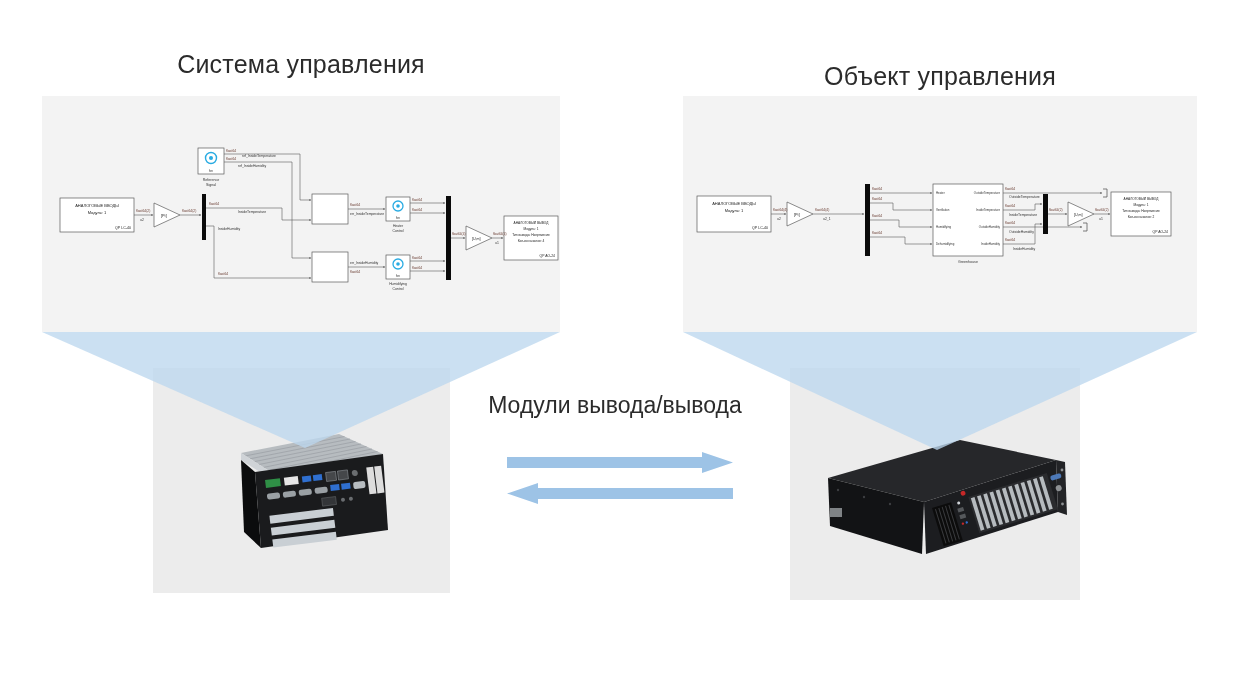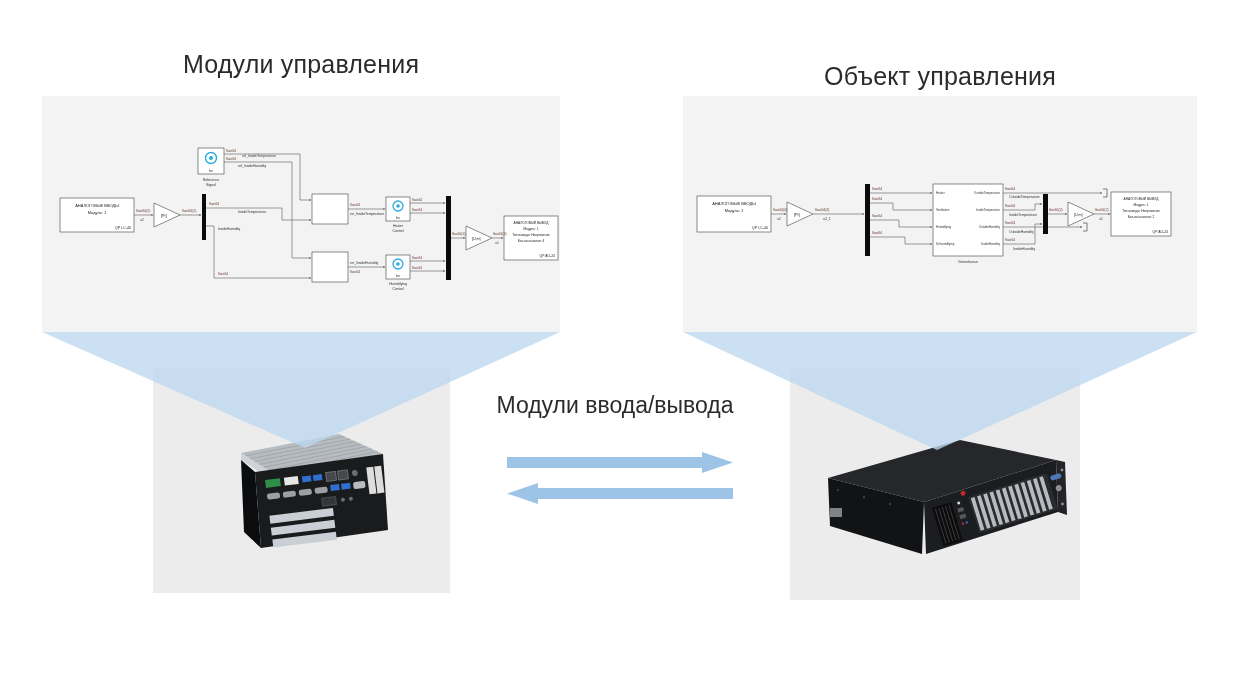--- a/index.html
+++ b/index.html
@@ -19,21 +19,21 @@
   .nm{fill:#333333;}           
   .bt{fill:#222222;}           
   .cap{fill:#333333;}          
   .term{fill:none;stroke:#5a5a5a;stroke-width:0.8;}
 </style>
 </head>
 <body>
 
 <div id="slide">
 
-  <div class="abs title" style="left:42px;top:50px;width:518px;">Модули управления</div>
+  <div class="abs title" style="left:42px;top:50px;width:518px;">Система управления</div>
   <div class="abs title" style="left:683px;top:62px;width:514px;">Объект управления</div>
 
   <div class="abs photo" style="left:153px;top:368px;width:297px;height:225px;"></div>
   <div class="abs photo" style="left:790px;top:368px;width:290px;height:232px;"></div>
 
   <svg class="abs" style="left:213px;top:420px;" width="185" height="145" viewBox="0 0 185 145">
     <g>
       <polygon points="28,33 126,14 170,34 64,56" fill="#b7bcc0"></polygon>
       <g stroke="#999ea3" stroke-width="0.7">
         <line x1="32.5" y1="35.9" x2="131.5" y2="16.5"></line>
@@ -306,19 +306,19 @@
       <text class="tl" x="322" y="127.5" font-size="3.4">float64</text>
       <text class="nm" x="326" y="136.5" font-size="3.4">OutsideHumidity</text>
       <text class="tl" x="322" y="144.5" font-size="3.4">float64</text>
       <text class="nm" x="330" y="153.5" font-size="3.4">InsideHumidity</text>
       <text class="tl" x="366" y="114.8" font-size="3.2">float64(2)</text>
       <text class="tl" x="412" y="114.8" font-size="3.2">float64(2)</text>
       <text class="nm" x="416" y="123.5" font-size="3.4">u1</text>
     </g>
   </svg>
 
-  <div class="abs io-label" style="left:460px;top:392px;width:310px;">Модули ввода/вывода</div>
+  <div class="abs io-label" style="left:460px;top:392px;width:310px;">Модули вывода/вывода</div>
   <svg class="abs" style="left:505px;top:449px;" width="230" height="58" viewBox="0 0 230 58">
     <polygon points="2,8 197,8 197,3 228,13.5 197,24 197,19 2,19" fill="#9DC3E6"></polygon>
     <polygon points="228,39 33,39 33,34 2,44.5 33,55 33,50 228,50" fill="#9DC3E6"></polygon>
   </svg>
 
 </div>
 
 </body></html>

